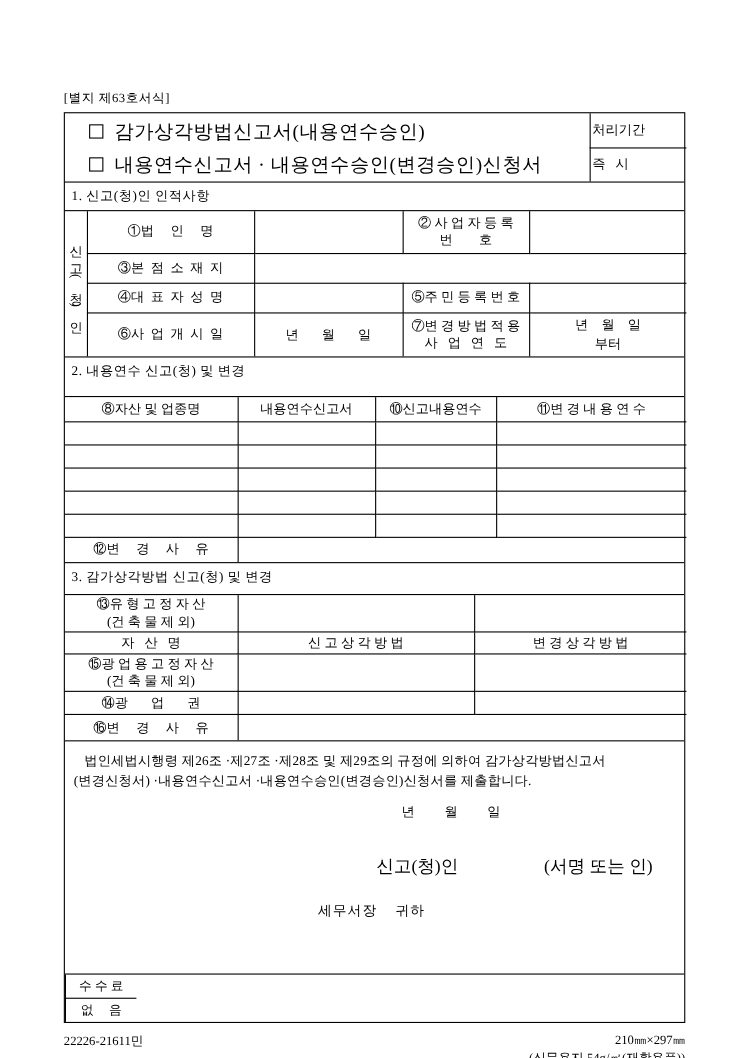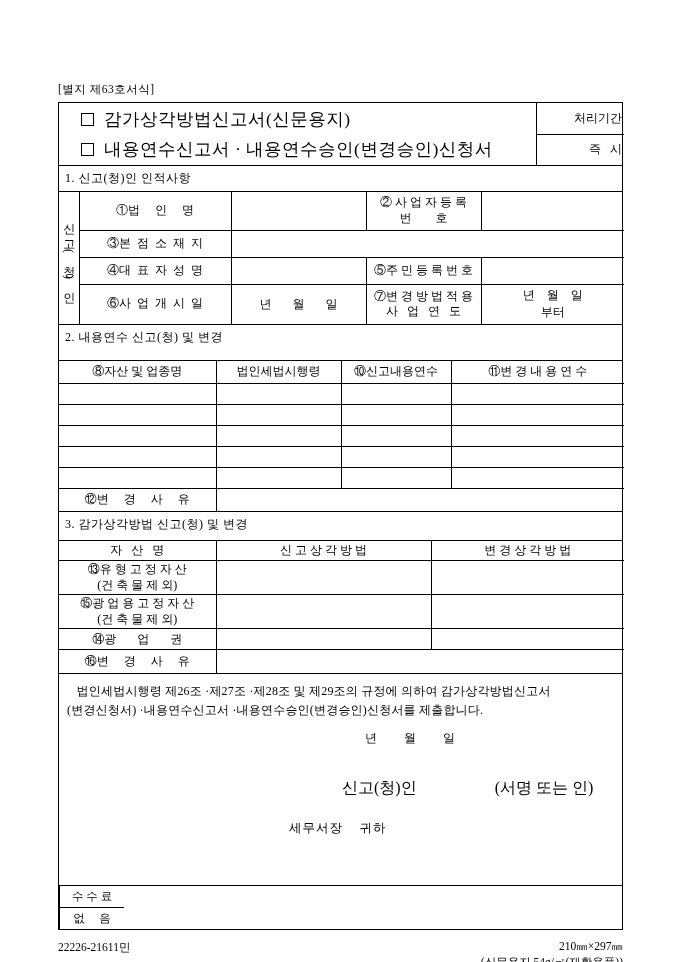--- a/index.html
+++ b/index.html
@@ -28,21 +28,21 @@
   tr:last-child td { border-bottom:none; }
 
   
   .titles { border-bottom:none; vertical-align:middle; padding-left:22px; }
   .title-line { font-size:17.5px; letter-spacing:0.5px; padding:3px 0; white-space:nowrap; }
   .checkbox {
     display:inline-block; width:13px; height:13px;
     border:1.5px solid #000; margin-right:10px; vertical-align:-1px;
     background:#fff;
   }
-  .pt { text-align:right; height:29px; font-size:12px; white-space:pre; }
+  .pt { text-align:left; height:29px; font-size:12px; white-space:pre; }
 
   .sec-title {
     border-top:1px solid #000; border-bottom:1px solid #000;
     font-size:12px; padding:4px 6px; letter-spacing:0.5px;
   }
   .sec-title.gap-lg { padding-bottom:14px; }
   .sec-title.gap-sm { padding-bottom:7px; }
 
   .lbl { text-align:center; white-space:pre; line-height:1.3; }
   .vc  { text-align:center; white-space:pre; line-height:1.4; }
@@ -88,21 +88,21 @@
 
     <table>
       <colgroup>
           <col style="width:477px">
           <col style="width:88px">
         </colgroup>
       <tbody>
           <tr style="height:29px">
         <td class="titles" rowspan="2">
           <div class="title-line">
-            <span class="checkbox"></span><span>감가상각방법신고서(신문용지)</span>
+            <span class="checkbox"></span><span>감가상각방법신고서(내용연수승인)</span>
           </div>
           <div class="title-line">
             <span class="checkbox"></span><span>내용연수신고서 · 내용연수승인(변경승인)신청서</span>
           </div>
         </td>
         <td class="pt">처리기간</td>
       </tr>
       <tr style="height:29px">
         <td class="pt">즉   시</td>
       </tr>
@@ -152,21 +152,21 @@
     <table>
       <colgroup>
         <col style="width:157px">
           <col style="width:125px">
           <col style="width:110px">
           <col style="width:173px">
       </colgroup>
       <tbody>
           <tr style="height:22px">
         <td class="hc">⑧자산 및 업종명</td>
-        <td class="hc">법인세법시행령</td>
+        <td class="hc">내용연수신고서</td>
         <td class="hc">⑩신고내용연수</td>
         <td class="hc">⑪변 경 내 용 연 수</td>
       </tr>
       <tr style="height:21px">
         <td></td>
             <td></td>
             <td></td>
             <td></td>
       </tr>
       <tr style="height:21px">
@@ -201,30 +201,30 @@
       </table>
 
     <div class="sec-title gap-sm">3. 감가상각방법 신고(청) 및 변경</div>
     <table>
       <colgroup>
         <col style="width:157px">
           <col style="width:215px">
           <col style="width:193px">
       </colgroup>
       <tbody>
-          <tr style="height:18px">
+          <tr style="height:31px">
+        <td class="lbl">⑬유 형 고 정 자 산
+(건 축 물 제 외)</td>
+        <td></td>
+        <td></td>
+      </tr>
+      <tr style="height:18px">
         <td class="hc">자   산   명</td>
         <td class="hc">신 고 상 각 방 법</td>
         <td class="hc">변 경 상 각 방 법</td>
-      </tr>
-      <tr style="height:31px">
-        <td class="lbl">⑬유 형 고 정 자 산
-(건 축 물 제 외)</td>
-        <td></td>
-        <td></td>
       </tr>
       <tr style="height:31px">
         <td class="lbl">⑮광 업 용 고 정 자 산
 (건 축 물 제 외)</td>
         <td></td>
         <td></td>
       </tr>
       <tr style="height:21px">
         <td class="lbl">⑭광       업       권</td>
         <td></td>

